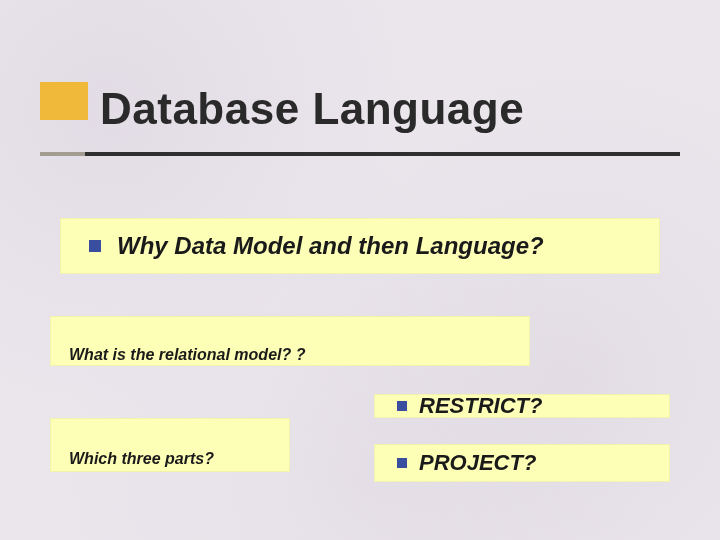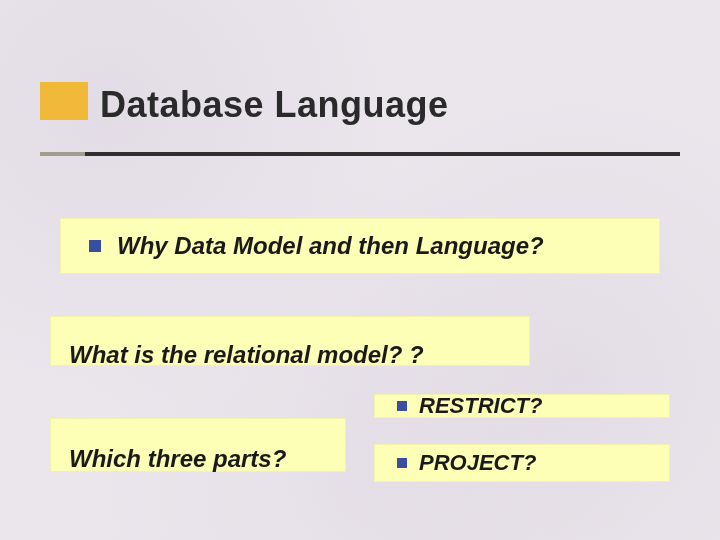--- a/index.html
+++ b/index.html
@@ -26,35 +26,35 @@
   .underline {
     position: absolute;
     left: 40px; top: 152px;
     width: 640px; height: 4px;
     background: linear-gradient(to right, #a29c91 0%, #a29c91 7%, #2f2f2f 7%, #2f2f2f 100%);
   }
 
   .title {
     position: absolute;
     left: 100px; top: 84px;
-    font-size: 36px;
+    font-size: 44px;
     font-weight: bold;
     color: #2a2a2a;
     letter-spacing: 0.5px;
   }
 
   .box {
     position: absolute;
     background: #feffb7;
     border: 1px solid rgba(0,0,0,0.05);
     font-style: italic;
   }
   .box-1 { left: 60px;  top: 218px; width: 600px; height: 56px; }
   .box-2 { left: 50px;  top: 316px; width: 480px; height: 50px; }
-  .box-3 { left: 50px;  top: 418px; width: 296px; height: 54px; }
+  .box-3 { left: 50px;  top: 418px; width: 240px; height: 54px; }
   .box-4 { left: 374px; top: 394px; width: 296px; height: 24px; }
   .box-5 { left: 374px; top: 444px; width: 296px; height: 38px; }
 
   .bullet-row {
     display: flex;
     align-items: center;
     height: 100%;
     padding-left: 28px;
     gap: 16px;
   }
@@ -66,21 +66,21 @@
     flex: 0 0 auto;
   }
   .sq-bullet.sm { width: 10px; height: 10px; }
 
   .item-text {
     font-weight: bold;
     color: #1a1a1a;
     font-size: 24px;
     white-space: nowrap;
   }
-  .item-text.md { font-size: 24px; margin-top: 28px; }
+  .item-text.md { font-size: 16px; margin-top: 28px; }
   .item-text.sm { font-size: 22px; }
 
   .plain-row {
     display: flex;
     align-items: center;
     height: 100%;
     padding-left: 18px;
   }
 </style>
 </head>

